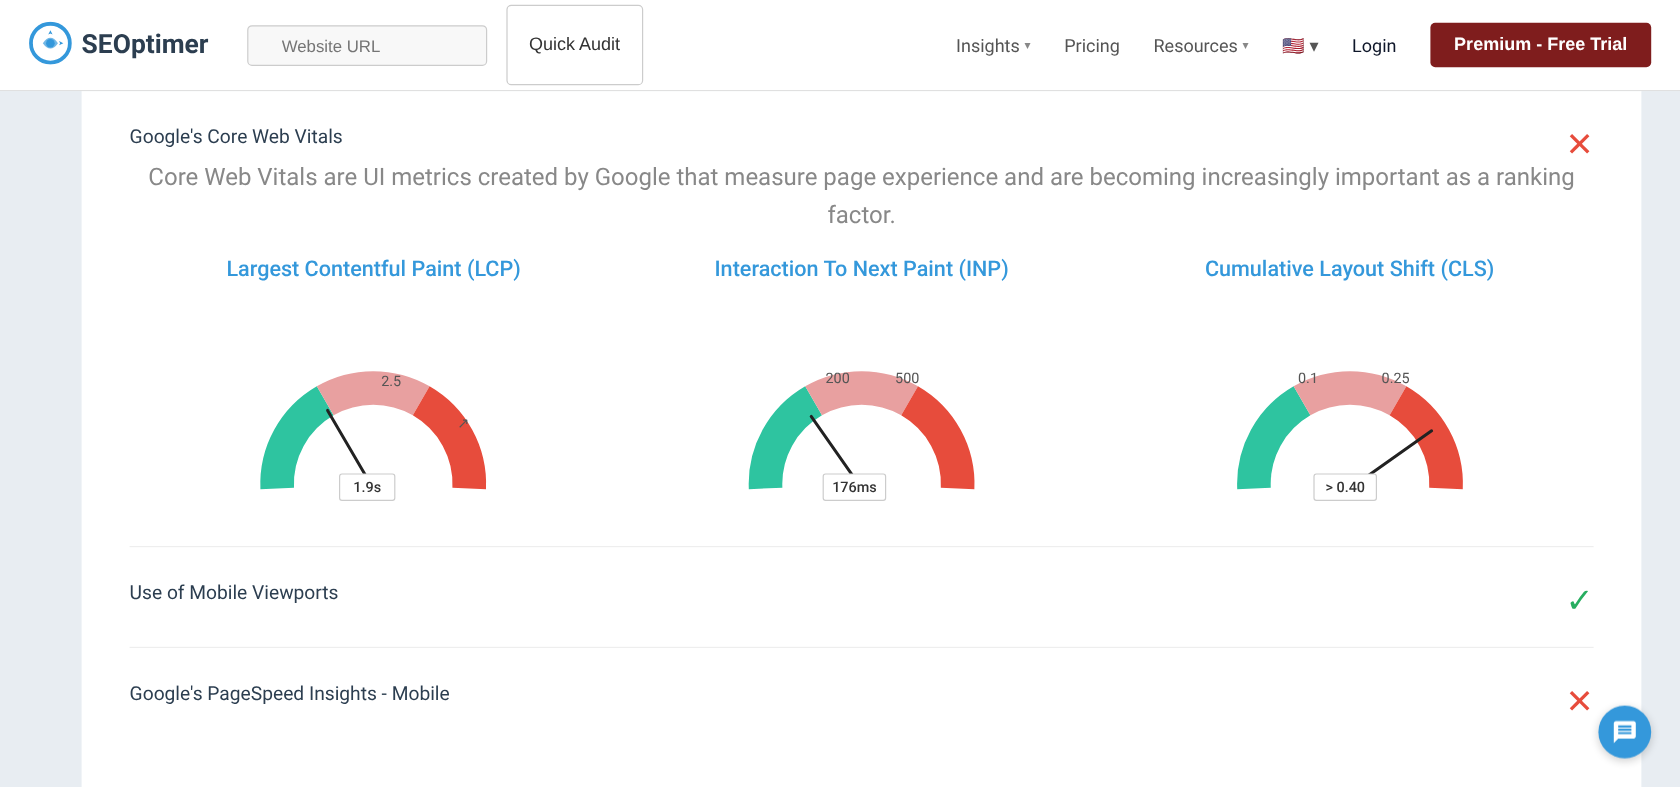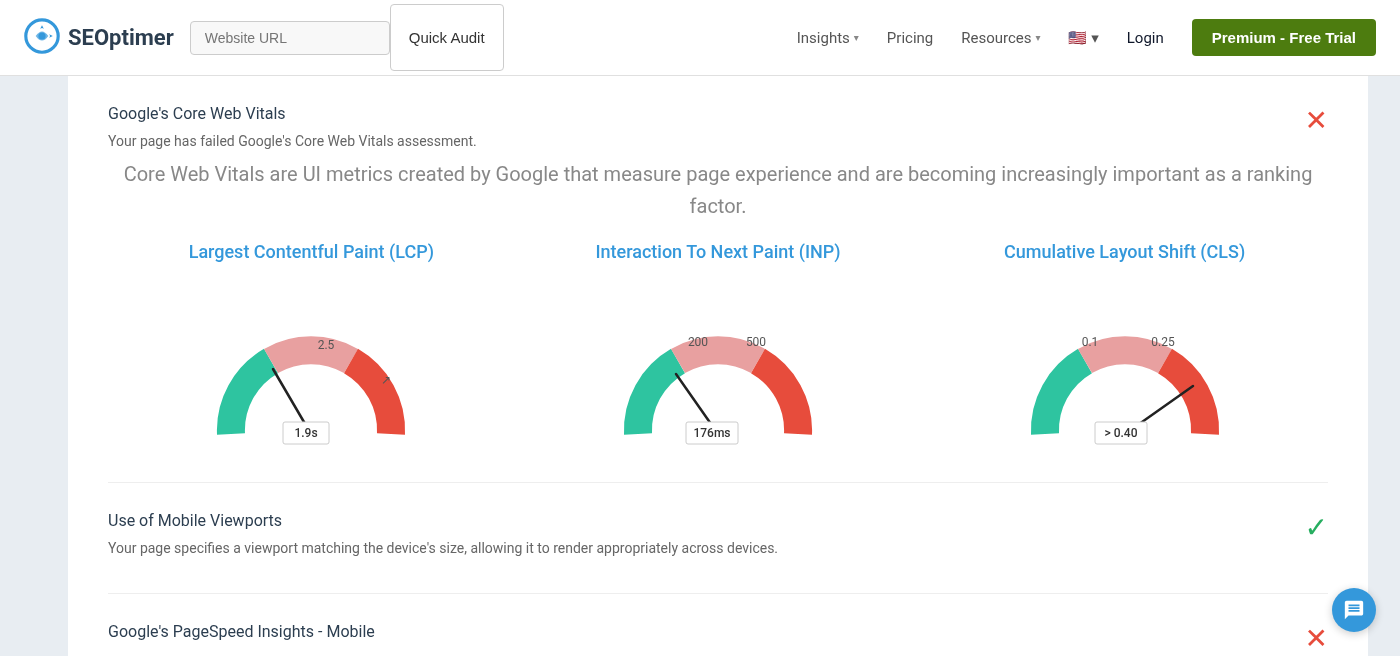--- a/index.html
+++ b/index.html
@@ -6,37 +6,38 @@
     body { font-family: -apple-system, BlinkMacSystemFont, 'Segoe UI', Roboto, sans-serif; background: #e8edf2; }
 
     
     .navbar {
       background: #fff;
       border-bottom: 1px solid #e0e0e0;
       display: flex;
       align-items: center;
       padding: 0 24px;
       height: 76px;
+      gap: 16px;
     }
     .logo-area {
       display: flex;
       align-items: center;
       gap: 8px;
       margin-right: 16px;
     }
     .logo-text {
       font-size: 22px;
       font-weight: 700;
       color: #2c3e50;
     }
     .logo-icon svg { width: 36px; height: 36px; }
     .url-input {
       border: 1px solid #ccc;
       border-radius: 4px;
-      padding: 8px 14px;
+      padding: 8px 28px;
       font-size: 14px;
       color: #888;
       width: 200px;
       outline: none;
       background: #f8f8f8;
     }
     .quick-audit-btn {
       background: #fff;
       border: 1px solid #ccc;
       border-radius: 4px;
@@ -67,21 +68,21 @@
       cursor: pointer;
       font-size: 15px;
       color: #555;
     }
     .login-link {
       font-size: 15px;
       color: #0f172a;
       cursor: pointer;
     }
     .premium-btn {
-      background: #4d7c0f;
+      background: #7f1d1d;
       color: #fff;
       border: none;
       border-radius: 4px;
       padding: 10px 20px;
       font-size: 15px;
       font-weight: 600;
       cursor: pointer;
     }
 
     
@@ -232,21 +233,20 @@
 </nav>
 
 <div class="main-wrapper">
   <div class="sidebar-left"></div>
 
   <div class="content-area">
 
     <div class="section">
       <div class="status-icon status-fail">✕</div>
       <div class="section-title">Google's Core Web Vitals</div>
-      <div class="section-desc">Your page has failed Google's Core Web Vitals assessment.</div>
       <div class="section-desc2">Core Web Vitals are UI metrics created by Google that measure page experience and are becoming increasingly important as a ranking factor.</div>
 
       <div class="gauges-row">
 
         <div class="gauge-item">
           <div class="gauge-label">Largest Contentful Paint (LCP)</div>
           <div class="gauge-container">
             <svg viewBox="0 0 220 140" width="220" height="140">
 
               <path d="M 30 120 A 80 80 0 0 1 70 47" stroke="#2ec4a0" stroke-width="28" fill="none" stroke-linecap="butt"></path>
@@ -312,21 +312,20 @@
             </svg>
           </div>
         </div>
 
       </div>
     </div>
 
     <div class="section">
       <div class="status-icon status-pass">✓</div>
       <div class="section-title">Use of Mobile Viewports</div>
-      <div class="section-desc">Your page specifies a viewport matching the device's size, allowing it to render appropriately across devices.</div>
     </div>
 
     <div class="section">
       <div class="status-icon status-fail">✕</div>
       <div class="section-title">Google's PageSpeed Insights - Mobile</div>
     </div>
 
   </div>
 
   <div class="sidebar-right"></div>

